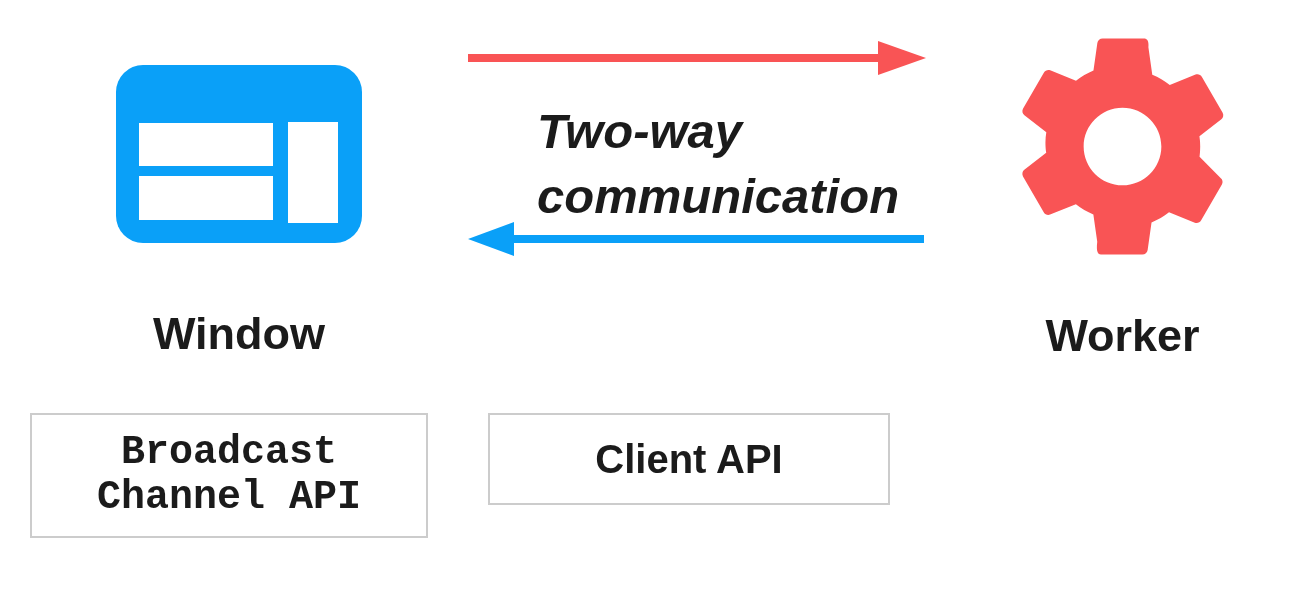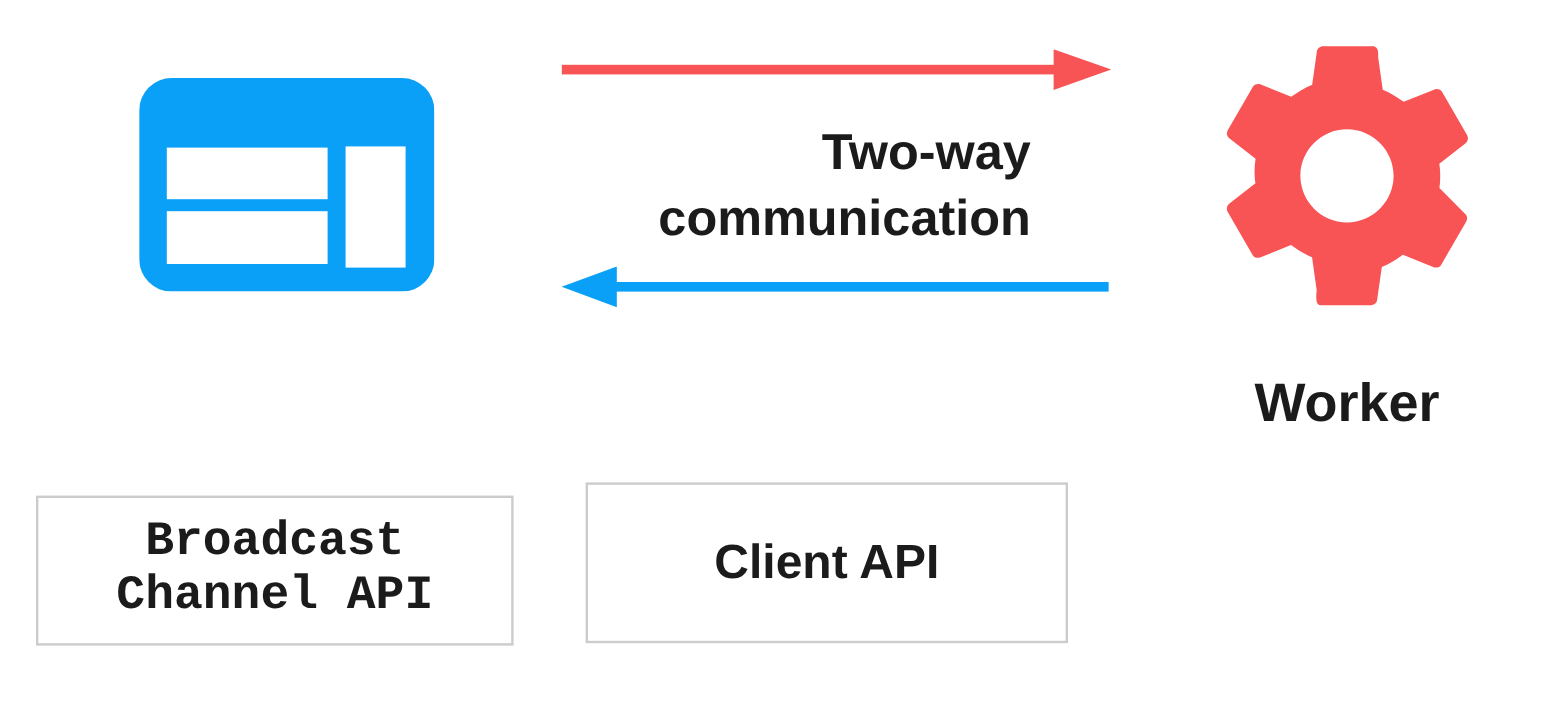--- a/index.html
+++ b/index.html
@@ -27,25 +27,26 @@
     font-size: 45px;
     font-weight: 700;
     color: var(--text, #1b1b1b);
     text-align: center;
     line-height: 1.15;
     white-space: nowrap;
   }
 
   
   .conn-label {
-    font-size: 42px;
+    font-size: 49px;
     font-weight: 700;
     color: var(--text, #1b1b1b);
-    text-align: right;
+    text-align: left;
     line-height: 1.32;
+    font-style: italic;
   }
 
   
   .api-box {
     box-sizing: border-box;
     border: 2px solid var(--border, #cccccc);
     background: #ffffff;
     display: flex;
     align-items: center;
     justify-content: center;
@@ -58,21 +59,21 @@
   }
 
   #window-icon   { left: 116px; top: 65px;  width: 246px; height: 178px; }
   #gear-icon     { left: 993px; top: 17px;  width: 259px; height: 259px; }
   #arrow-forward { left: 468px; top: 41px;  width: 458px; height: 34px; }
   #arrow-back    { left: 468px; top: 222px; width: 456px; height: 34px; }
   #conn-label    { left: 537px; top: 99px;  width: 322px; }
   #window-label  { left: 96px;  top: 308px; width: 286px; }
   #worker-label  { left: 993px; top: 310px; width: 259px; }
   #box-broadcast { left: 30px;  top: 413px; width: 398px; height: 125px; font-family: Liberation Mono, monospace; }
-  #box-client    { left: 488px; top: 402px; width: 402px; height: 134px; }
+  #box-client    { left: 488px; top: 413px; width: 402px; height: 92px; }
   #box-message   { left: 972px; top: 421px; width: 298px; height: 129px; }
 </style>
 </head>
 <body>
 
 <div id="canvas">
 
   <svg id="window-icon" class="abs" viewBox="0 0 246 178" xmlns="http://www.w3.org/2000/svg" aria-hidden="true">
     <rect class="fill-blue" x="0" y="0" width="246" height="178" rx="27" ry="27"></rect>
     <rect class="fill-white" x="23" y="58" width="134" height="43"></rect>
@@ -99,20 +100,21 @@
     <polygon class="fill-red" points="410,0 458,17 410,34"></polygon>
   </svg>
 
   <svg id="arrow-back" class="abs" viewBox="0 0 456 34" xmlns="http://www.w3.org/2000/svg" aria-hidden="true">
     <rect class="fill-blue" x="44" y="13" width="412" height="8"></rect>
     <polygon class="fill-blue" points="46,0 0,17 46,34"></polygon>
   </svg>
 
   <div id="conn-label" class="abs conn-label">Two-way communication</div>
 
+  <div id="window-label" class="abs node-label">Window</div>
 
   <div id="worker-label" class="abs node-label">Worker</div>
 
   <div id="box-broadcast" class="abs api-box">
     <span>Broadcast Channel API</span>
   </div>
 
   <div id="box-client" class="abs api-box">
     <span>Client API</span>
   </div>

